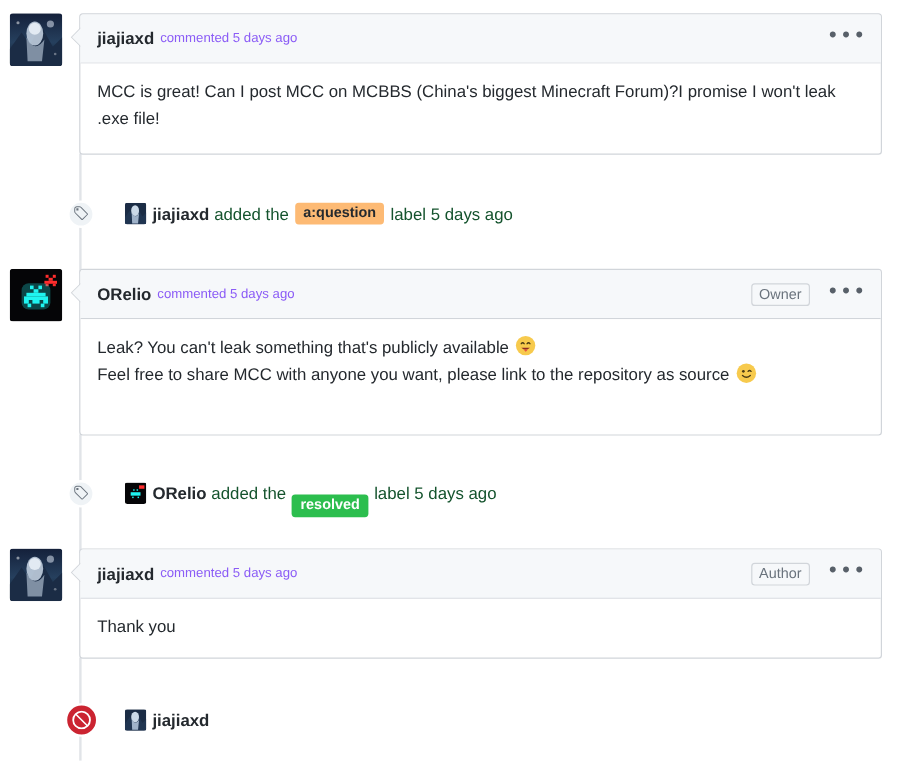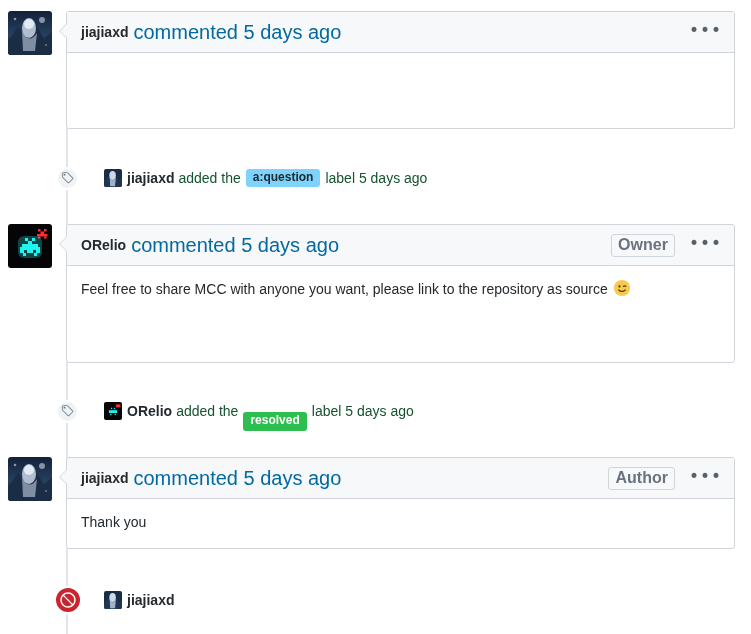--- a/index.html
+++ b/index.html
@@ -54,33 +54,32 @@
   .c-header {
     height: 41px;
     background: #f6f8fa;
     border-bottom: 1px solid #d1d5da;
     border-radius: 2px 2px 0 0;
     display: flex;
     align-items: center;
     padding: 0 10px 0 14px;
   }
   .c-author { font-weight: bold; color: #24292e; font-size: 14px; }
-  .c-action { color: #0369a1; font-size: 20px; margin-left: 5px; }
+  .c-action { color: #8b5cf6; font-size: 11px; margin-left: 5px; }
   .c-spacer { flex: 1; }
 
   .badge {
     border: 1px solid #d1d5da;
     border-radius: 3px;
     color: #6a737d;
-    font-size: 16px;
+    font-size: 12px;
     padding: 2px 6px 3px;
     line-height: 1;
     margin-right: 12px;
     background: transparent;
-    font-weight: bold;
   }
 
   .kebab {
     color: #586069;
     font-size: 17px;
     letter-spacing: 1px;
     line-height: 10px;
     padding: 2px 2px 6px 2px;
     cursor: pointer;
     font-family: "DejaVu Sans", sans-serif;
@@ -199,40 +198,43 @@
     </svg>
   </div>
 
   <div class="comment" style="top:11px;height:118px;">
     <div class="c-header">
       <span class="c-author">jiajiaxd</span>
       <span class="c-action">commented 5 days ago</span>
       <span class="c-spacer"></span>
       <span class="kebab">•••</span>
     </div>
+    <div class="c-body">
+      <p>MCC is great! Can I post MCC on MCBBS (China's biggest Minecraft Forum)?I promise I won't leak .exe file!</p>
+    </div>
   </div>
 
   <div class="event" style="top:162px;width:751px;">
     <span class="event-icon">
       <svg width="14" height="14" viewBox="0 0 16 16" fill="#6a737d">
         <path d="M7.73 1.73C7.26 1.26 6.62 1 5.96 1H3.5C2.12 1 1 2.12 1 3.5v2.47c0 .66.26 1.3.73 1.77l6.06 6.06c.39.39 1.02.39 1.41 0l4.59-4.59a.996.996 0 0 0 0-1.41L7.73 1.73zM2.38 7.09c-.31-.3-.47-.7-.47-1.13V3.5c0-.88.72-1.59 1.59-1.59h2.47c.42 0 .83.16 1.13.47l6.14 6.13-4.73 4.73-6.13-6.15zM3.01 3h2v2H3V3h.01z"></path>
       </svg>
     </span>
     <span class="event-text">
       <span class="mini-avatar">
         <svg viewBox="0 0 44 44">
           <rect width="44" height="44" fill="#1b2c45"></rect>
           <path d="M0 30 L10 16 L17 26 L26 10 L36 28 L44 20 L44 44 L0 44 Z" fill="#203551"></path>
           <ellipse cx="21" cy="16" rx="8" ry="11" fill="#cbd9e8"></ellipse>
           <path d="M14 20 Q21 34 29 22 L27 42 L15 42 Z" fill="#9fb2c9"></path>
         </svg>
       </span>
       <span class="ev-user">jiajiaxd</span>
       <span class="ev-word">added the</span>
-      <span class="label-chip" style="background:#7dd3fc;color:#24292e;">a:question</span>
+      <span class="label-chip" style="background:#fdba74;color:#24292e;">a:question</span>
       <span class="ev-word">label 5 days ago</span>
     </span>
   </div>
 
   <div class="avatar" style="top:224px;left:8px;">
     <svg viewBox="0 0 44 44">
       <rect width="44" height="44" fill="#050507"></rect>
       <g fill="#ff2d2d">
         <rect x="30" y="5" width="2.5" height="2.5"></rect>
           <rect x="36" y="5" width="2.5" height="2.5"></rect>
@@ -261,20 +263,27 @@
 
   <div class="comment" style="top:224px;height:139px;">
     <div class="c-header">
       <span class="c-author">ORelio</span>
       <span class="c-action">commented 5 days ago</span>
       <span class="c-spacer"></span>
       <span class="badge">Owner</span>
       <span class="kebab">•••</span>
     </div>
     <div class="c-body">
+      <p><span>Leak? You can't leak something that's publicly available </span><span class="emoji"><svg viewBox="0 0 20 20">
+              <circle cx="10" cy="10" r="9" fill="#f7ca4d"></circle>
+              <path d="M6 8.2q1.3-1.6 2.6 0" stroke="#4a3a14" stroke-width="1.3" fill="none" stroke-linecap="round"></path>
+              <path d="M11.4 8.2q1.3-1.6 2.6 0" stroke="#4a3a14" stroke-width="1.3" fill="none" stroke-linecap="round"></path>
+              <path d="M6 12q4 3.6 8 0z" fill="#8b2a22"></path>
+              <path d="M8.4 13.6q1.6 4 3.6 0z" fill="#e8583f"></path>
+            </svg></span></p>
       <p><span>Feel free to share MCC with anyone you want, please link to the repository as source </span><span class="emoji"><svg viewBox="0 0 20 20">
               <circle cx="10" cy="10" r="9" fill="#f7ca4d"></circle>
               <circle cx="7.2" cy="8.3" r="1.25" fill="#4a3a14"></circle>
               <path d="M11.6 8.3q1.3-1.5 2.7 0" stroke="#4a3a14" stroke-width="1.3" fill="none" stroke-linecap="round"></path>
               <path d="M6.4 12.2q3.6 3.2 7.2 0" stroke="#4a3a14" stroke-width="1.3" fill="none" stroke-linecap="round"></path>
             </svg></span></p>
     </div>
   </div>
 
   <div class="event" style="top:395px;width:751px;">

